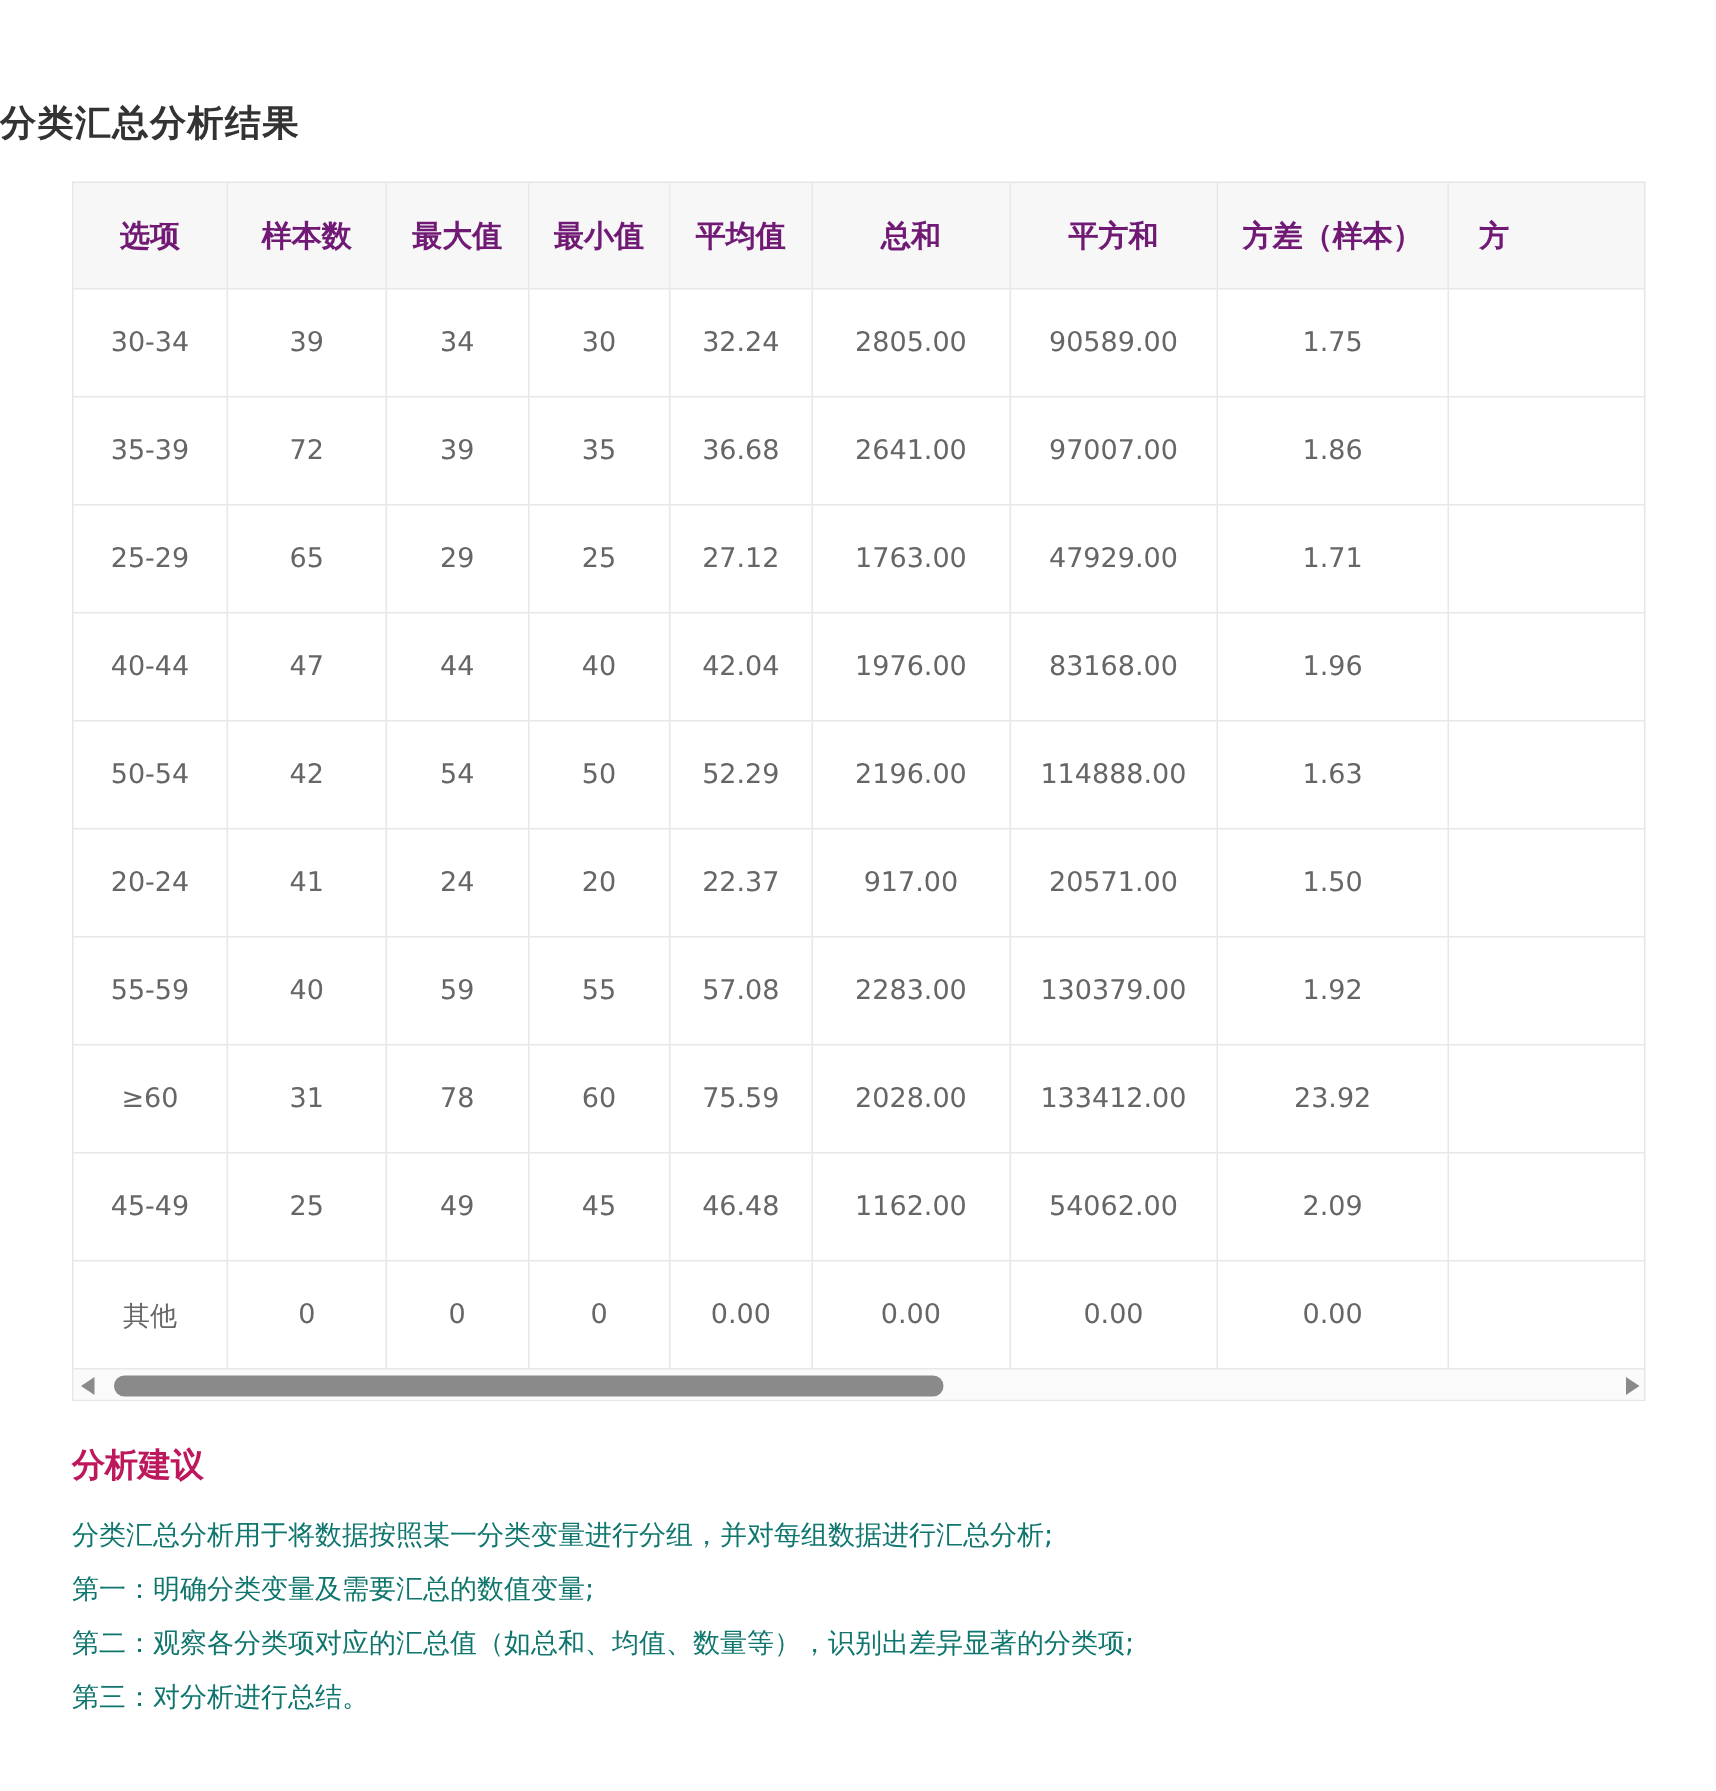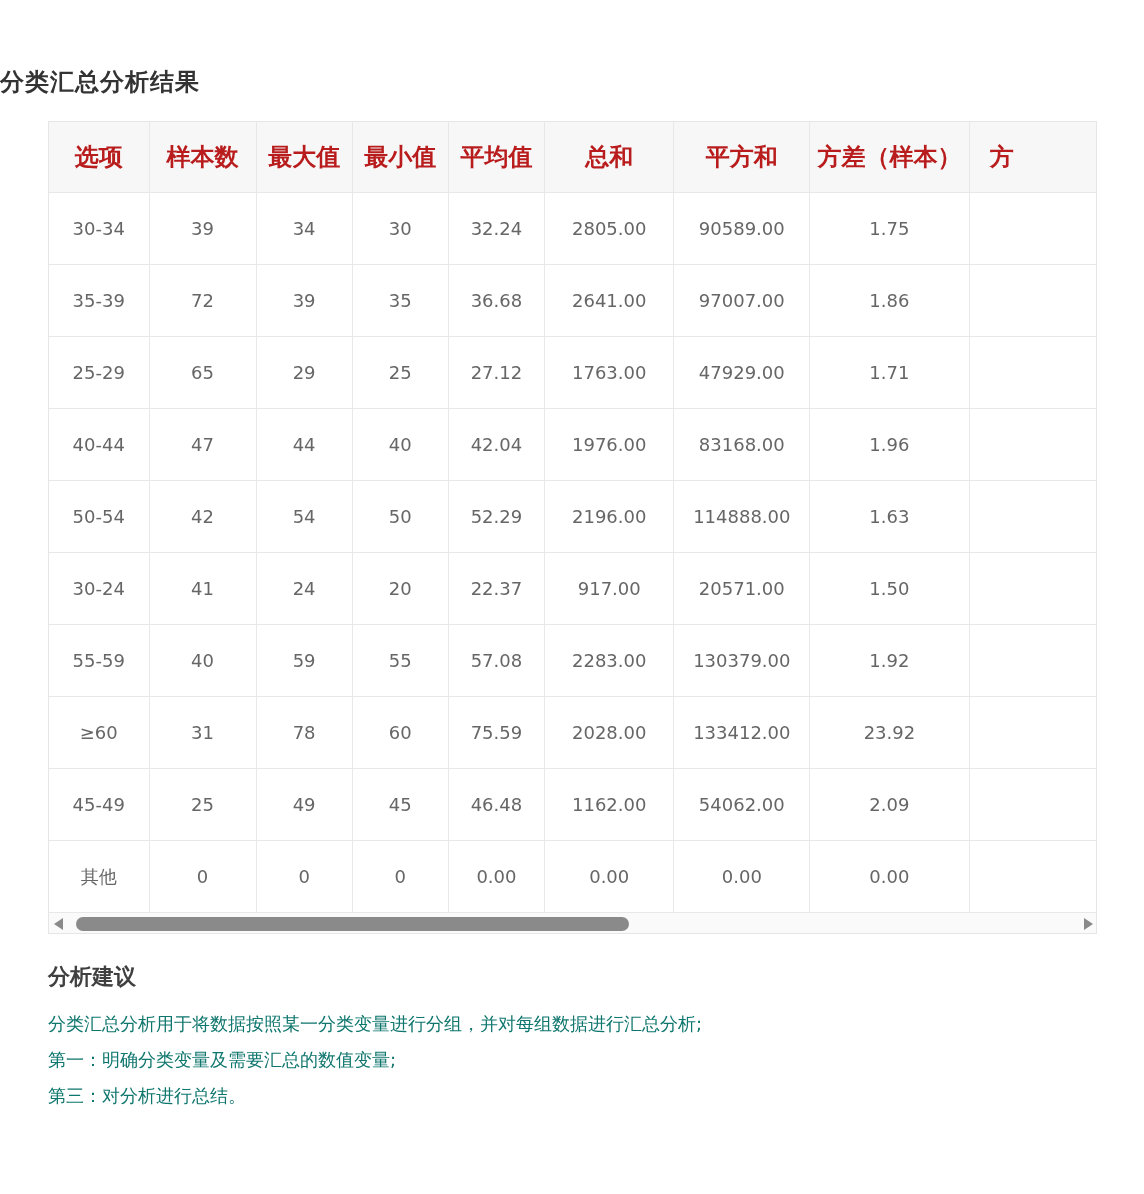--- a/index.html
+++ b/index.html
@@ -20,21 +20,21 @@
   }
   .table-viewport {
     position: absolute; left: 0; top: 0; width: 1049px; height: 791px; overflow: hidden;
   }
   table { border-collapse: collapse; table-layout: fixed; }
   th, td {
     border: 1px solid #e8e8e8; text-align: center; white-space: nowrap;
     overflow: hidden; padding: 0;
   }
   th {
-    height: 70px; background: #f7f7f7; color: #b91c1c; font-weight: bold; font-size: 24px;
+    height: 70px; background: #f7f7f7; color: #701a75; font-weight: bold; font-size: 20px;
   }
   td { height: 71px; font-size: 18px; color: #666666; background: #ffffff; }
   table tr th:first-child, table tr td:first-child { border-left: none; }
   table tr:first-child th { border-top: none; }
   .scrollbar {
     position: absolute; left: 0; top: 790px; width: 1049px; height: 22px;
     background: #fafafa; border-top: 1px solid #e8e8e8; box-sizing: border-box;
   }
   .sb-left {
     position: absolute; left: 5px; top: 5px; width: 0; height: 0;
@@ -47,21 +47,21 @@
     border-left: 9px solid #8a8a8a;
   }
   .sb-thumb {
     position: absolute; left: 27px; top: 4px; width: 553px; height: 14px;
     background: #8a8a8a; border-radius: 7px;
   }
   .advice {
     position: absolute; left: 48px; top: 962px; width: 1050px;
   }
   .advice h3 {
-    margin: 0 0 14px 0; font-size: 22px; font-weight: bold; color: #404040;
+    margin: 0 0 14px 0; font-size: 22px; font-weight: bold; color: #be185d;
   }
   .advice p {
     margin: 0; font-size: 18px; line-height: 36px; color: #0f766e;
   }
 </style>
 </head>
 <body>
 
 <div class="title">分类汇总分析结果</div>
 
@@ -142,21 +142,21 @@
             <td>42</td>
             <td>54</td>
             <td>50</td>
             <td>52.29</td>
             <td>2196.00</td>
             <td>114888.00</td>
             <td>1.63</td>
             <td></td>
           </tr>
           <tr>
-            <td>30-24</td>
+            <td>20-24</td>
             <td>41</td>
             <td>24</td>
             <td>20</td>
             <td>22.37</td>
             <td>917.00</td>
             <td>20571.00</td>
             <td>1.50</td>
             <td></td>
           </tr>
           <tr>
@@ -210,14 +210,15 @@
     <div class="sb-left"></div>
     <div class="sb-thumb"></div>
     <div class="sb-right"></div>
   </div>
 </div>
 
 <div class="advice">
   <h3>分析建议</h3>
   <p>分类汇总分析用于将数据按照某一分类变量进行分组，并对每组数据进行汇总分析;</p>
   <p>第一：明确分类变量及需要汇总的数值变量;</p>
+  <p>第二：观察各分类项对应的汇总值（如总和、均值、数量等），识别出差异显著的分类项;</p>
   <p>第三：对分析进行总结。</p>
 </div>
 
 </body></html>

